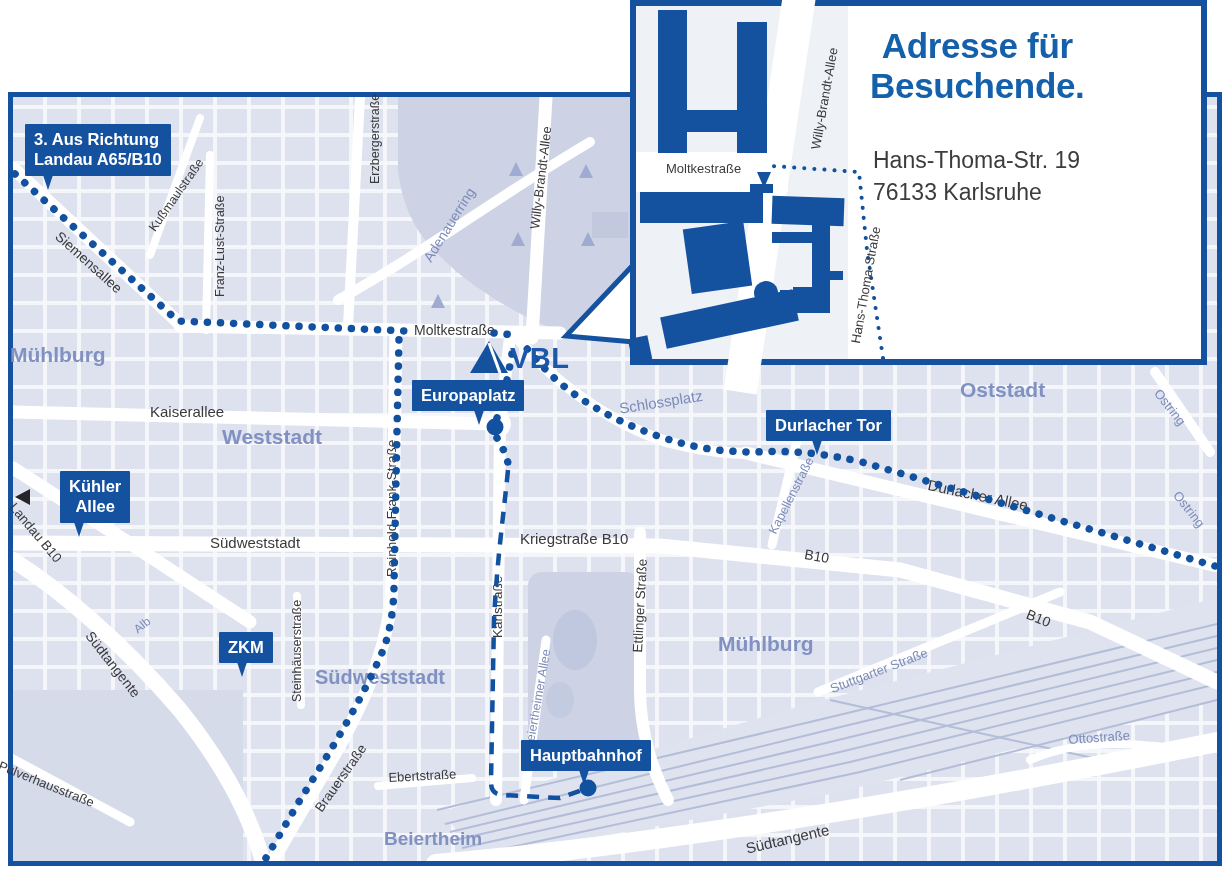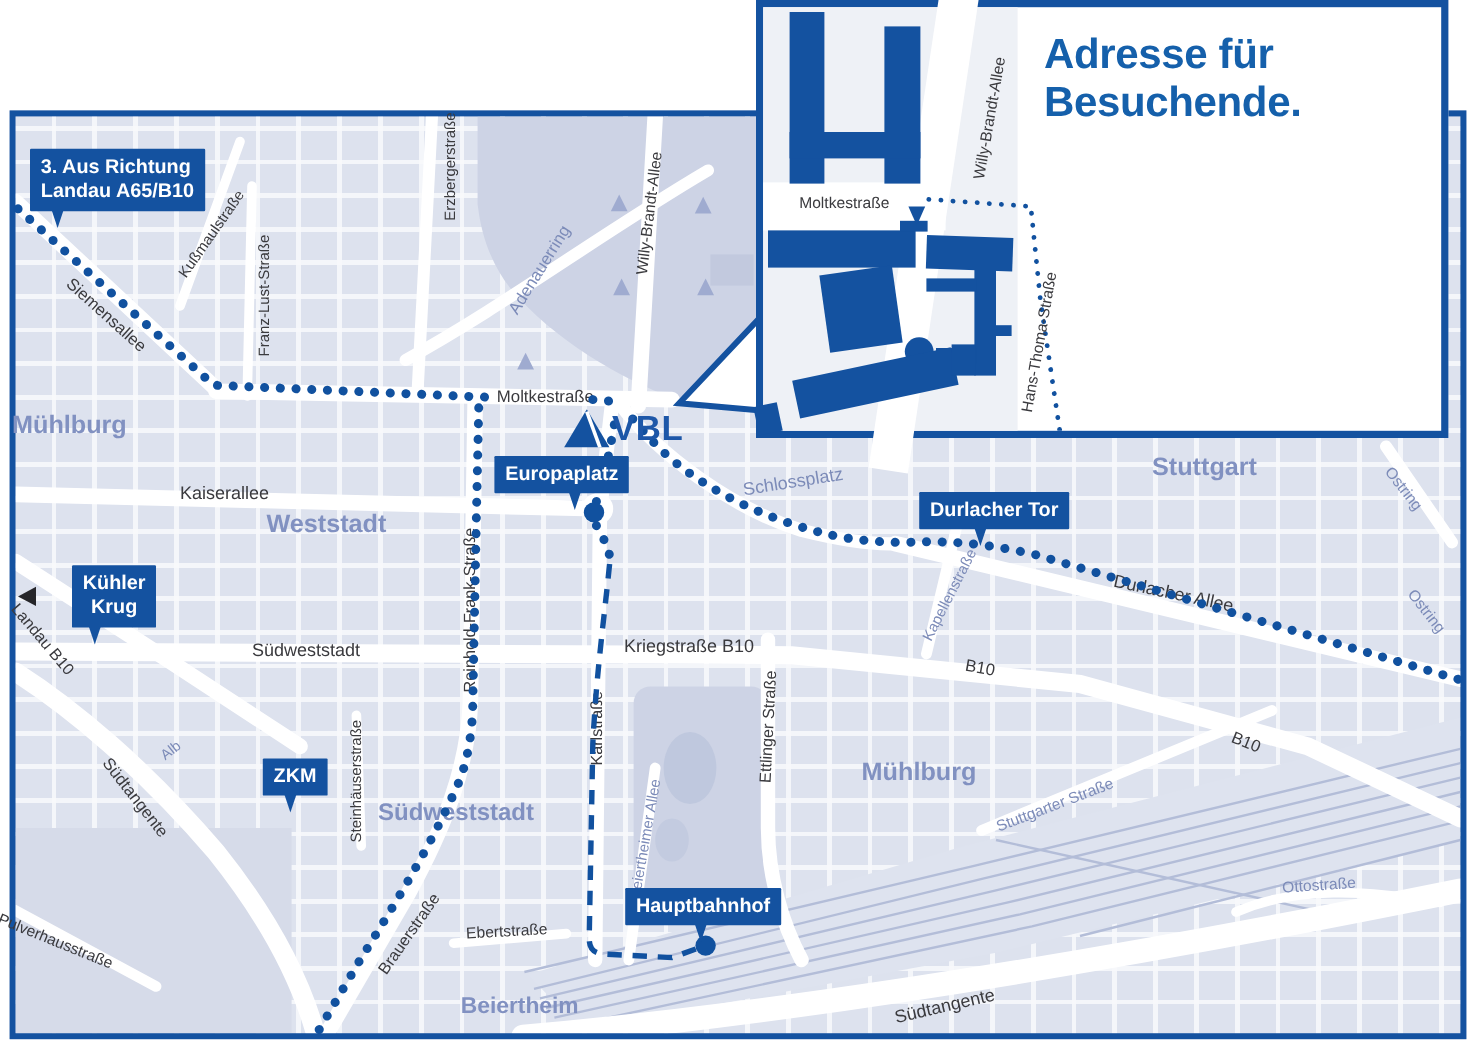--- a/index.html
+++ b/index.html
@@ -30,21 +30,21 @@
   .tail{position:absolute;left:0;top:0;z-index:5;}
   .inset{position:absolute;left:630px;top:0;width:577px;height:365px;box-sizing:border-box;
          border:6px solid #1452a0;background:#fff;z-index:6;}
   .inset .mapbg{position:absolute;left:0;top:0;width:212px;height:353px;background:#eef1f6;}
   .inset .street-h{position:absolute;left:0;top:146px;width:152px;height:40px;background:#fff;}
   .inset .street-d{position:absolute;left:147px;top:-12px;width:33px;height:400px;background:#fff;
                    transform:rotate(8.5deg);transform-origin:0 0;}
   .inset .bld{position:absolute;background:#1452a0;}
   .inset .ilabel{position:absolute;color:#3a3a3e;font-size:13px;white-space:nowrap;transform-origin:0 0;}
   .inset .title{position:absolute;left:234px;top:20px;color:#1560ab;font-weight:bold;font-size:35px;
-                line-height:1.14;white-space:pre-line;letter-spacing:-.3px;}
+                line-height:1.14;white-space:pre-line;letter-spacing:-.3px;text-align:center;}
   .inset .addr{position:absolute;left:237px;top:138px;color:#3c3c3c;font-size:23px;line-height:1.4;white-space:pre-line;}
   .inset svg{position:absolute;left:0;top:0;}
 </style>
 </head>
 <body>
 
 <div class="stage">
 
   <div class="map">
     <div class="blocks"></div>
@@ -134,21 +134,21 @@
   <div class="slabel blue" style="left:1068px;top:732px;transform:rotate(-4deg);font-size:13px">Ottostraße</div>
   <div class="slabel big" style="left:930px;top:476px;transform:rotate(12deg)">Durlacher Allee</div>
   <div class="slabel blue" style="left:766px;top:530px;transform:rotate(-63deg);font-size:12.5px">Kapellenstraße</div>
   <div class="slabel blue" style="left:1163px;top:386px;transform:rotate(52deg);font-size:13px">Ostring</div>
   <div class="slabel blue" style="left:1182px;top:488px;transform:rotate(52deg);font-size:13px">Ostring</div>
   <div class="slabel" style="left:18px;top:500px;transform:rotate(50deg);font-size:13.5px">Landau B10</div>
   <div class="slabel blue" style="left:131px;top:625px;transform:rotate(-38deg);font-size:12px">Alb</div>
 
   <div class="alabel" style="left:10px;top:343px">Mühlburg</div>
   <div class="alabel" style="left:222px;top:425px">Weststadt</div>
-  <div class="alabel" style="left:960px;top:378px">Stuttgart</div>
+  <div class="alabel" style="left:960px;top:378px">Oststadt</div>
   <div class="alabel" style="left:718px;top:632px">Mühlburg</div>
   <div class="alabel" style="left:315px;top:666px;font-size:20px">Südweststadt</div>
   <div class="alabel" style="left:384px;top:828px;font-size:19px">Beiertheim</div>
   <div class="alabel" style="left:618px;top:400px;font-size:15px;font-weight:normal;transform:rotate(-9deg);color:#7c8bb8">Schlossplatz</div>
 
   <svg class="routes" width="1230" height="874" viewBox="0 0 1230 874">
     <g stroke="#11519f" stroke-width="7.5" stroke-linecap="round" stroke-dasharray="0.1 13" fill="none">
       <path d="M15,174 L178,321 L406,331"></path>
       <path d="M494,333 L516,335"></path>
       <path d="M266,858 L300,800 C330,752 362,700 384,648 C392,625 394,600 394,585 L397,430 L399,338"></path>
@@ -158,21 +158,21 @@
     </g>
     <path d="M508,470 C503,520 497,560 494,620 L491,782 C491,790 494,794 502,795 L560,798 L582,790" stroke="#11519f" stroke-width="4.5" stroke-dasharray="12 9" fill="none"></path>
     <circle cx="495" cy="427" r="8.5" fill="#11519f"></circle>
     <circle cx="588" cy="788" r="8.5" fill="#11519f"></circle>
     <polygon points="15,497 30,489 30,505" fill="#26262a"></polygon>
   </svg>
 
   <div class="badge" style="left:25px;top:124px;--px:18px">3. Aus Richtung
 Landau A65/B10</div>
   <div class="badge" style="left:60px;top:471px;--px:14px;text-align:center">Kühler
-Krug</div>
+Allee</div>
   <div class="badge" style="left:219px;top:632px;--px:18px">ZKM</div>
   <div class="badge" style="left:412px;top:380px;--px:62px">Europaplatz</div>
   <div class="badge" style="left:521px;top:740px;--px:58px">Hauptbahnhof</div>
   <div class="badge" style="left:766px;top:410px;--px:46px">Durlacher Tor</div>
 
   <div class="vbl">
     <svg width="38" height="32" viewBox="0 0 38 32">
       <polygon points="19,0 38,32 0,32" fill="#1452a0"></polygon>
       <line x1="19" y1="2" x2="30" y2="32" stroke="#ffffff" stroke-width="3"></line>
     </svg>
@@ -207,15 +207,17 @@
     <svg width="565" height="353" viewBox="0 0 565 353">
       <path d="M247,352 L231,244 L223,166 L136,160" stroke="#11519f" stroke-width="4" stroke-linecap="round" stroke-dasharray="0.1 10" fill="none"></path>
       <polygon points="121,166 135,166 128,182" fill="#1452a0"></polygon>
     </svg>
 
     <div class="ilabel" style="left:30px;top:155px">Moltkestraße</div>
     <div class="ilabel" style="left:172px;top:142px;transform:rotate(-80deg)">Willy-Brandt-Allee</div>
     <div class="ilabel" style="left:212px;top:336px;transform:rotate(-80deg)">Hans-Thoma-Straße</div>
     <div class="title">Adresse für
 Besuchende.</div>
+    <div class="addr">Hans-Thoma-Str. 19
+76133 Karlsruhe</div>
   </div>
 
 </div>
 
 </body></html>

